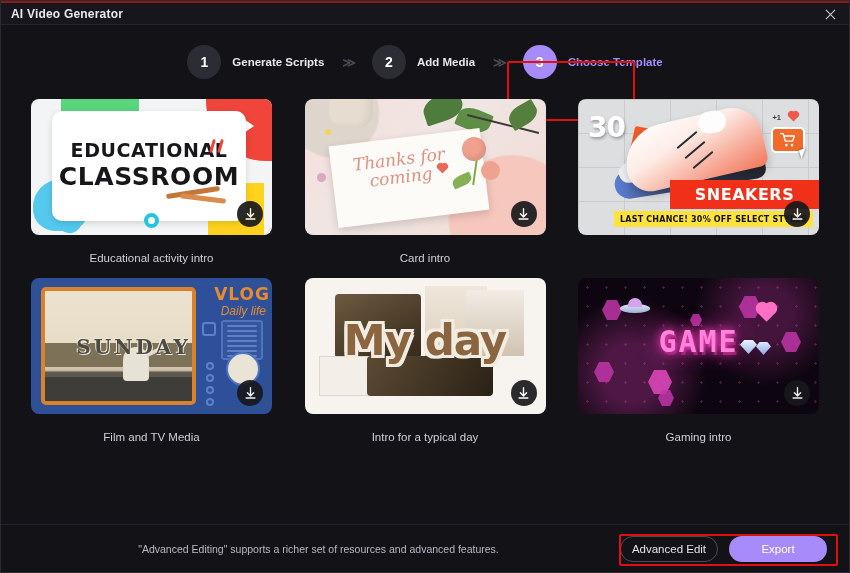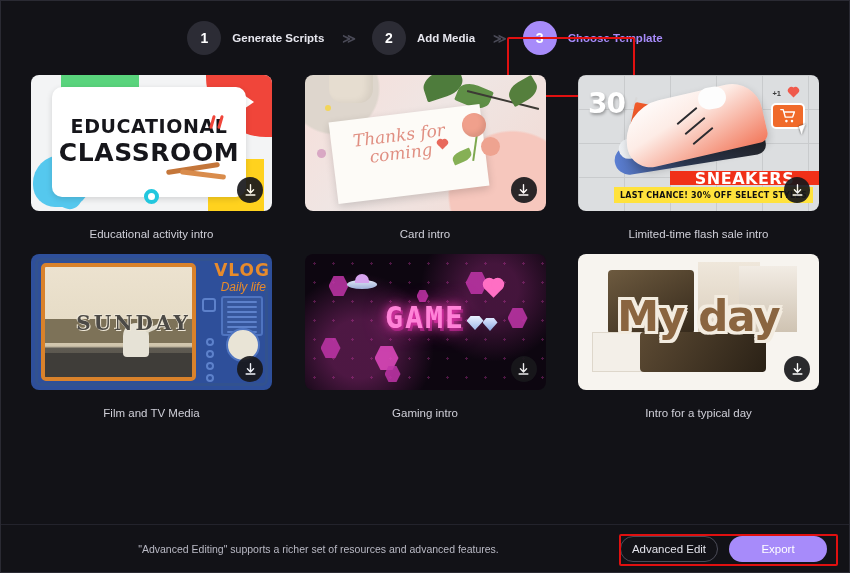--- a/index.html
+++ b/index.html
@@ -176,21 +176,21 @@
   .t3 .shoeMid { position: absolute; left: 40px; top: 54px; width: 146px; height: 20px; background: linear-gradient(90deg,#eceff2 0%,#dfe3e8 60%,#c9ced5 100%); border-radius: 20px 12px 10px 20px; transform: rotate(-9deg); }
   .t3 .lace { position: absolute; width: 26px; height: 2px; background: #2c2c30; border-radius: 2px; }
   .t3 .collar { position: absolute; left: 120px; top: 12px; width: 28px; height: 22px; background: #fdfdfd; border-radius: 12px; transform: rotate(-10deg); }
   .t3 .cart { position: absolute; right: 14px; top: 28px; width: 34px; height: 26px; background: #f06a2a; border-radius: 5px; border: 2px solid #ffffff; display: flex; align-items: center; justify-content: center; }
   .t3 .cart svg { width: 16px; height: 16px; fill: #fff; }
   .t3 .plus1 { position: absolute; right: 38px; top: 14px; font-size: 7.5px; color: #3a3a3a; font-weight: bold; }
   .t3 .mini-h { position: absolute; right: 22px; top: 14px; width: 7px; height: 7px; background: #f05a4c; transform: rotate(45deg); }
   .t3 .mini-h:before, .t3 .mini-h:after { content:""; position:absolute; width:7px; height:7px; background:#f05a4c; border-radius:50%; }
   .t3 .mini-h:before { left:-3.5px; } .t3 .mini-h:after { top:-3.5px; }
   .t3 .cursor { position:absolute; right: 12px; top: 50px; width: 0; height: 0; border-left: 7px solid #fff; border-bottom: 9px solid transparent; transform: rotate(-18deg); filter: drop-shadow(0 0 1px #333); }
-  .t3 .redband { position: absolute; right: 0; bottom: 26px; left: 92px; height: 14px; background: #f03018; display: flex; align-items: center; justify-content: center; }
+  .t3 .redband { position: absolute; right: 0; bottom: 26px; left: 92px; height: 29px; background: #f03018; display: flex; align-items: center; justify-content: center; }
   .t3 .redband span { font-family: "DejaVu Sans", sans-serif; font-weight: bold; font-size: 16px; color: #fff; letter-spacing: .5px; }
   .t3 .yelband { position: absolute; right: 6px; bottom: 8px; left: 36px; height: 16px; background: #ffe23c; display: flex; align-items: center; justify-content: center; }
   .t3 .yelband span { font-family: "DejaVu Sans", sans-serif; font-weight: bold; font-size: 8px; color: #101010; letter-spacing: .2px; }
 
   
   .t4 { background: #2e4f9a; }
   .t4 .tv {
     position: absolute; left: 4px; top: 4px; right: 4px; bottom: 4px;
     border: 3px solid #32528f; border-radius: 6px; background: #2e4f9a;
   }
@@ -290,20 +290,28 @@
   .annot-foot {
     position: absolute; right: 11px; top: 9px; width: 219px; height: 32px;
     border: 2px solid #e01010; border-radius: 2px; pointer-events: none;
   }
 </style>
 </head>
 <body>
 
 <div id="app">
 
+  <div class="titlebar">
+    <div class="title">AI Video Generator</div>
+    <div class="close">
+      <svg viewBox="0 0 12 12" width="11" height="11" aria-hidden="true">
+        <path d="M1 1 L11 11 M11 1 L1 11" stroke="#c9c9d4" stroke-width="1.2" fill="none"></path>
+      </svg>
+    </div>
+  </div>
 
   <div class="steps-wrap">
     <div class="steps">
       <div class="step">
         <div class="bubble">1</div>
         <div class="label">Generate Scripts</div>
       </div>
       <div class="sep">≫</div>
       <div class="step">
         <div class="bubble">2</div>
@@ -403,21 +411,20 @@
           </div>
           <div class="yelband">
             <span>LAST CHANCE!  30% OFF SELECT STYLES</span>
           </div>
           <div class="dl">
             <svg viewBox="0 0 16 16" aria-hidden="true">
                 <path d="M8 1v9M4.2 7.2 8 11l3.8-3.8M2.6 13.6h10.8" stroke="#fff" stroke-width="1.7" fill="none" stroke-linecap="round" stroke-linejoin="round"></path>
               </svg>
           </div>
         </div>
-        <div class="caption">Limited-time flash sale intro</div>
       </div>
 
       <div class="card">
         <div class="thumb t4">
           <div class="tv"></div>
           <div class="screen">
             <div class="hill"></div>
             <div class="gravel"></div>
             <div class="person"></div>
             <div class="arm"></div>
@@ -442,20 +449,37 @@
               <b></b>
           </div>
           <div class="knob"></div>
           <div class="dl">
             <svg viewBox="0 0 16 16" aria-hidden="true">
                 <path d="M8 1v9M4.2 7.2 8 11l3.8-3.8M2.6 13.6h10.8" stroke="#fff" stroke-width="1.7" fill="none" stroke-linecap="round" stroke-linejoin="round"></path>
               </svg>
           </div>
         </div>
         <div class="caption">Film and TV Media</div>
+      </div>
+
+      <div class="card">
+        <div class="thumb t6">
+          <div class="ph1"></div>
+          <div class="ph2"></div>
+          <div class="ph3"></div>
+          <div class="ph5"></div>
+          <div class="ph4"></div>
+          <div class="myday">My day</div>
+          <div class="dl">
+            <svg viewBox="0 0 16 16" aria-hidden="true">
+                <path d="M8 1v9M4.2 7.2 8 11l3.8-3.8M2.6 13.6h10.8" stroke="#fff" stroke-width="1.7" fill="none" stroke-linecap="round" stroke-linejoin="round"></path>
+              </svg>
+          </div>
+        </div>
+        <div class="caption">Intro for a typical day</div>
       </div>
 
       <div class="card">
         <div class="thumb t5">
           <div class="hexlayer"></div>
           <div class="hex" style="left:24px; top:22px;"></div>
           <div class="hex" style="left:16px; top:84px;"></div>
           <div class="hex" style="left:70px; top:92px; width:24px; height:24px; background:#e24ac0;"></div>
           <div class="hex" style="left:80px; top:112px; width:16px; height:16px;"></div>
           <div class="hex" style="right:58px; top:18px; width:22px; height:22px;"></div>
@@ -469,37 +493,20 @@
           <div class="gem2"></div>
           <div class="dl">
             <svg viewBox="0 0 16 16" aria-hidden="true">
                 <path d="M8 1v9M4.2 7.2 8 11l3.8-3.8M2.6 13.6h10.8" stroke="#fff" stroke-width="1.7" fill="none" stroke-linecap="round" stroke-linejoin="round"></path>
               </svg>
           </div>
         </div>
         <div class="caption">Gaming intro</div>
       </div>
 
-      <div class="card">
-        <div class="thumb t6">
-          <div class="ph1"></div>
-          <div class="ph2"></div>
-          <div class="ph3"></div>
-          <div class="ph5"></div>
-          <div class="ph4"></div>
-          <div class="myday">My day</div>
-          <div class="dl">
-            <svg viewBox="0 0 16 16" aria-hidden="true">
-                <path d="M8 1v9M4.2 7.2 8 11l3.8-3.8M2.6 13.6h10.8" stroke="#fff" stroke-width="1.7" fill="none" stroke-linecap="round" stroke-linejoin="round"></path>
-              </svg>
-          </div>
-        </div>
-        <div class="caption">Intro for a typical day</div>
-      </div>
-
     </div>
   </div>
 
   <div class="footer">
     <div class="hint">"Advanced Editing" supports a richer set of resources and advanced features.</div>
     <div class="foot-right">
       <div class="btn ghost adv">Advanced Edit</div>
       <div class="btn primary">Export</div>
     </div>
     <div class="annot-foot"></div>

